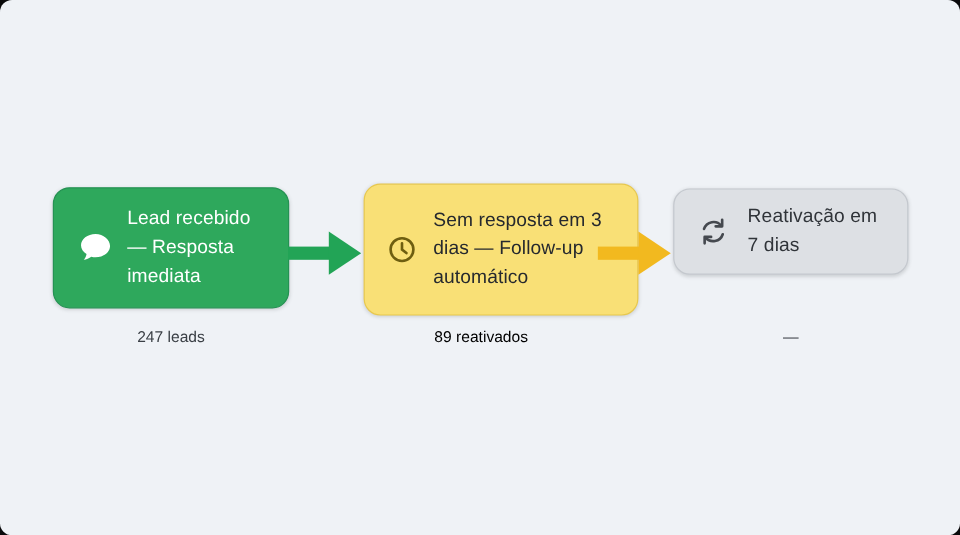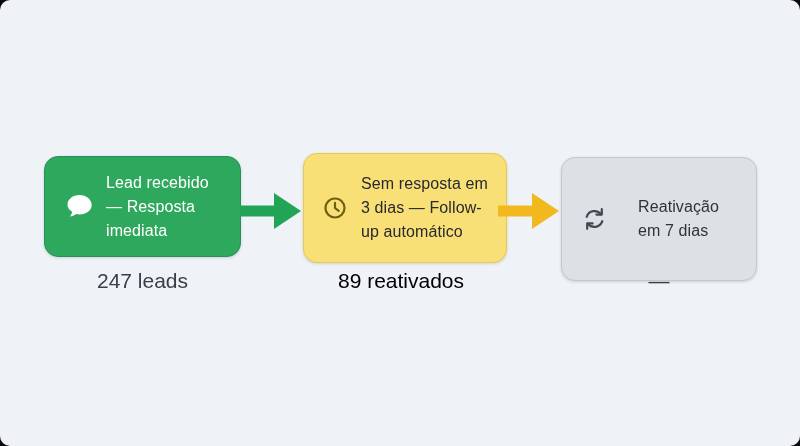--- a/index.html
+++ b/index.html
@@ -39,21 +39,21 @@
     line-height: 24px;
     letter-spacing: 0.1px;
   }
   .arrow {
     position: absolute;
     display: block;
   }
   .metric {
     position: absolute;
     text-align: center;
-    font-size: 21px;
+    font-size: 13px;
     line-height: 20px;
   }
 </style>
 </head>
 <body>
 
 <div class="screen" style="background-color: rgb(239, 242, 246);">
 
   <div class="flow-node" style="left: 44px; top: 156px; width: 197px; height: 101px; background-color: rgb(46, 168, 92); border-color: rgb(37, 146, 83); color: rgb(255, 255, 255); justify-content: space-between;">
     <span class="node-icon" style="color: rgb(255, 255, 255);">
@@ -62,36 +62,36 @@
       </svg>
     </span>
     <span class="node-title">Lead recebido — Resposta imediata</span>
   </div>
 
   <svg class="arrow" style="left: 240px; top: 192px; color: rgb(34, 164, 86);" width="62" height="38" viewBox="0 0 62 38">
     <rect x="0" y="13.5" width="36" height="11" fill="currentColor"></rect>
     <polygon points="34,1 34,37 61,19" fill="currentColor"></polygon>
   </svg>
 
-  <div class="flow-node" style="left: 303px; top: 153px; width: 204px; height: 110px; padding-left: 18px; background-color: rgb(249, 224, 118); border-color: rgb(232, 200, 77); color: rgb(38, 41, 46);">
+  <div class="flow-node" style="left: 303px; top: 153px; width: 229px; height: 110px; padding-left: 18px; background-color: rgb(249, 224, 118); border-color: rgb(232, 200, 77); color: rgb(38, 41, 46);">
     <span class="node-icon" style="color: rgb(110, 94, 16);">
       <svg width="26" height="26" viewBox="0 0 26 26" fill="none" stroke="currentColor" stroke-width="2.2" stroke-linecap="round" aria-hidden="true">
         <circle cx="13" cy="13" r="9.5"></circle>
         <path d="M13 7.8 V 13 L 16.7 15.9"></path>
       </svg>
     </span>
     <span class="node-title">Sem resposta em 3 dias — Follow-up automático</span>
   </div>
 
   <svg class="arrow" style="left: 498px; top: 192px; color: rgb(242, 185, 31);" width="62" height="38" viewBox="0 0 62 38">
     <rect x="0" y="13.5" width="36" height="11" fill="currentColor"></rect>
     <polygon points="34,1 34,37 61,19" fill="currentColor"></polygon>
   </svg>
 
-  <div class="flow-node" style="left: 561px; top: 157px; width: 196px; height: 124px; padding-left: 19px; gap: 30px; background-color: rgb(221, 224, 228); border-color: rgb(196, 200, 206); color: rgb(48, 52, 57);">
+  <div class="flow-node" style="left: 561px; top: 157px; width: 196px; height: 72px; padding-left: 19px; gap: 15px; background-color: rgb(221, 224, 228); border-color: rgb(196, 200, 206); color: rgb(48, 52, 57);">
     <span class="node-icon" style="color: rgb(69, 73, 79);">
       <svg width="27" height="26" viewBox="0 0 26 26" fill="none" stroke="currentColor" stroke-width="2.2" stroke-linecap="round" stroke-linejoin="round" aria-hidden="true">
         <path d="M5.2 10.8 A 8.3 8.3 0 0 1 19.6 8.2"></path>
         <polyline points="20.3,3.2 20.3,8.6 14.9,8.6"></polyline>
         <path d="M20.8 15.2 A 8.3 8.3 0 0 1 6.4 17.8"></path>
         <polyline points="5.7,22.8 5.7,17.4 11.1,17.4"></polyline>
       </svg>
     </span>
     <span class="node-title">Reativação em 7 dias</span>
   </div>

